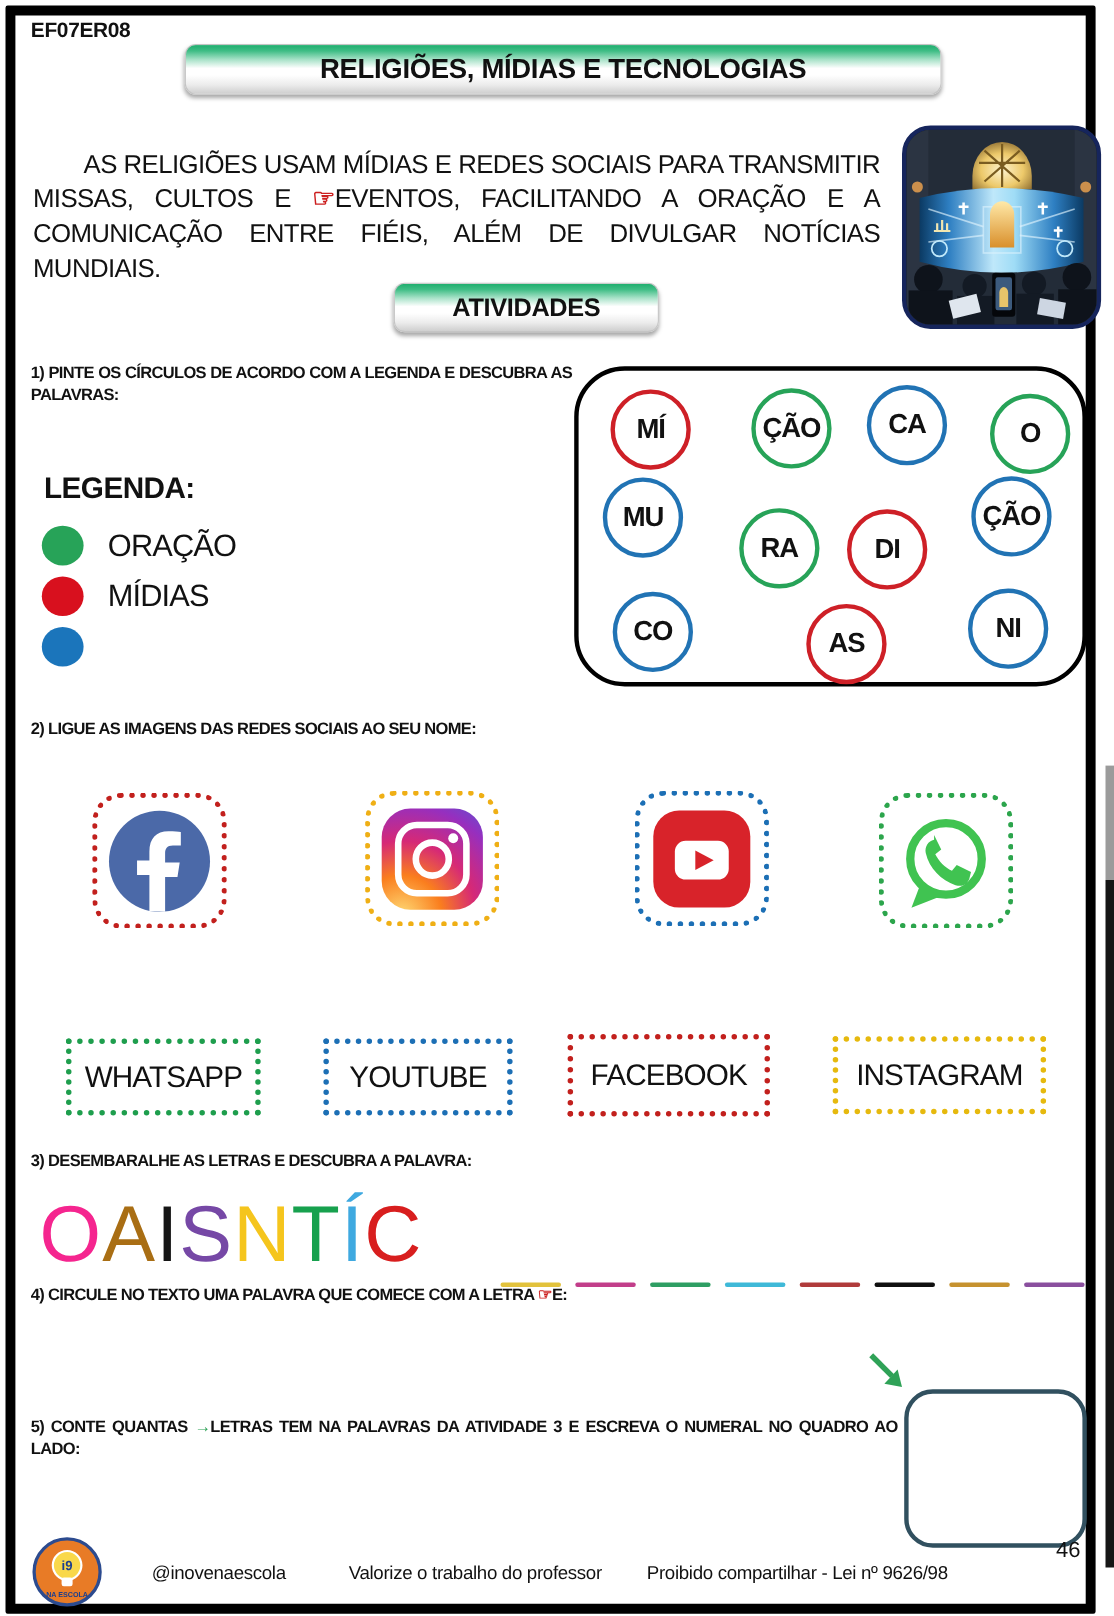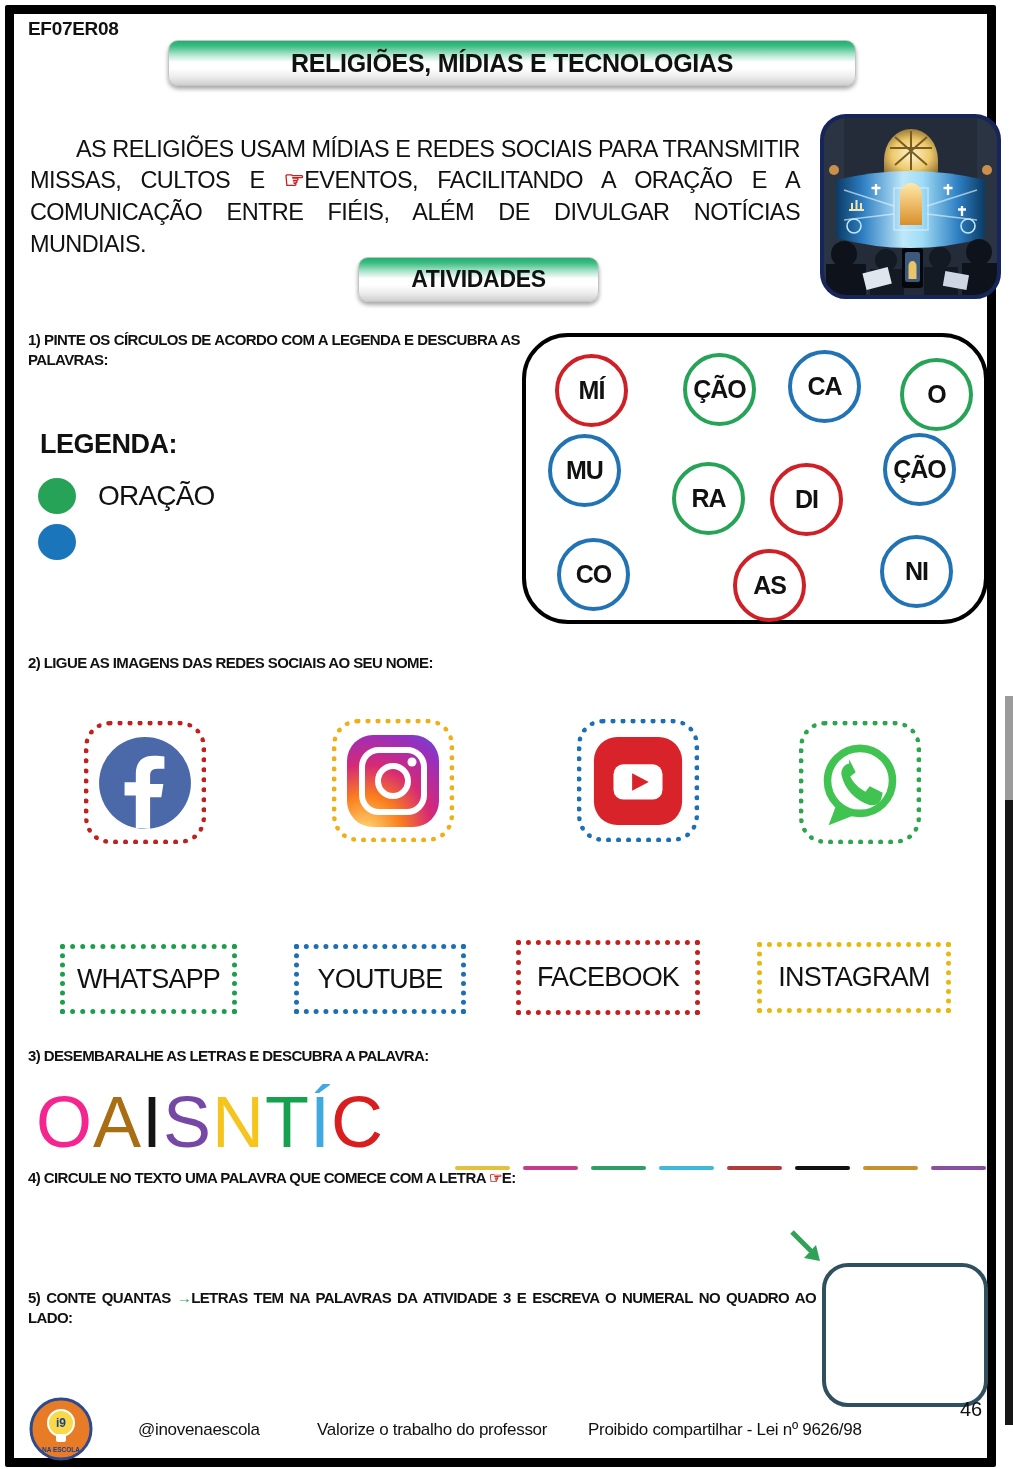--- a/index.html
+++ b/index.html
@@ -140,20 +140,24 @@
 <div class="abs glossy ativ-banner">ATIVIDADES</div>
 
 <div class="abs act-title a1-title">1) PINTE OS CÍRCULOS DE ACORDO COM A LEGENDA E DESCUBRA AS PALAVRAS:</div>
 <div class="abs legend-title">LEGENDA:</div>
 <div class="abs legend-list">
     <div class="legend-item">
       <span class="legend-dot" style="background: rgb(39, 163, 88);"></span>
       <span class="legend-label">ORAÇÃO</span>
     </div>
     <div class="legend-item">
+      <span class="legend-dot" style="background: rgb(216, 16, 30);"></span>
+      <span class="legend-label">MÍDIAS</span>
+    </div>
+    <div class="legend-item">
       <span class="legend-dot" style="background: rgb(27, 117, 187);"></span>
     </div>
   </div>
 <div class="abs circles-box">
     <div class="syl-circle" style="left: 29px; top: 17px; border-color: rgb(206, 32, 39);">MÍ</div>
     <div class="syl-circle" style="left: 157px; top: 16px; border-color: rgb(39, 163, 88);">ÇÃO</div>
     <div class="syl-circle" style="left: 262px; top: 13px; border-color: rgb(33, 115, 180);">CA</div>
     <div class="syl-circle" style="left: 374px; top: 21px; border-color: rgb(39, 163, 88);">O</div>
     <div class="syl-circle" style="left: 22px; top: 97px; border-color: rgb(33, 115, 180);">MU</div>
     <div class="syl-circle" style="left: 146px; top: 125px; border-color: rgb(39, 163, 88);">RA</div>

